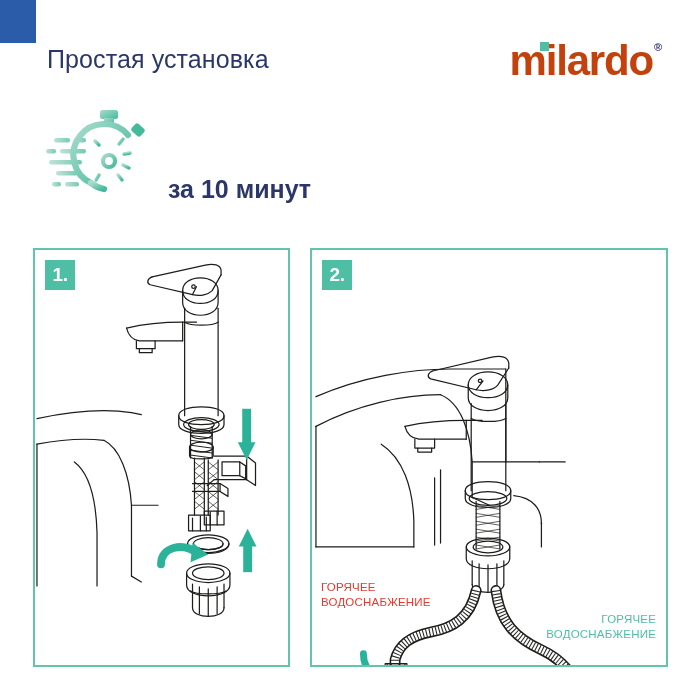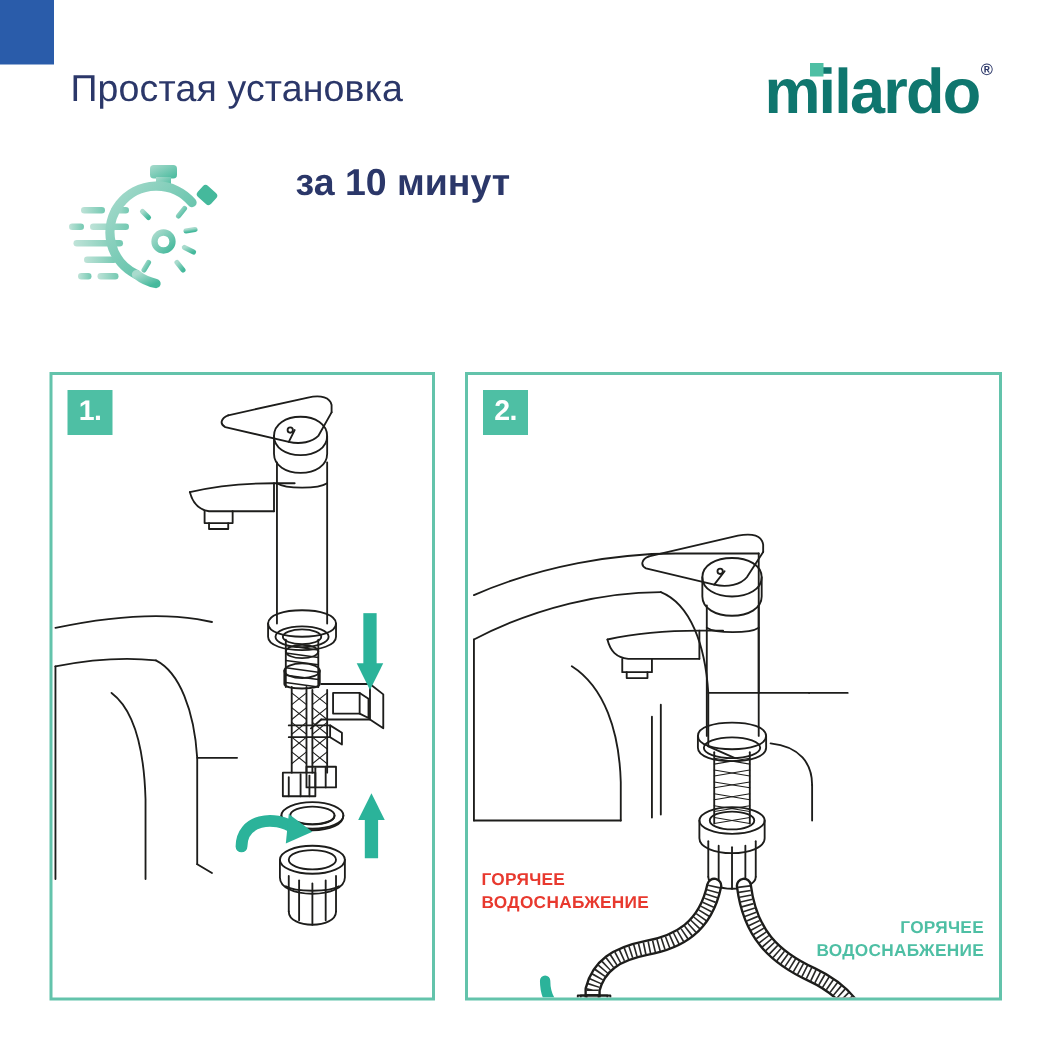--- a/index.html
+++ b/index.html
@@ -43,21 +43,21 @@
     position: absolute;
     right: 38px;
     top: 38px;
     height: 46px;
     display: flex;
     align-items: flex-start;
   }
   .brand-word {
     font-size: 42px;
     font-weight: 700;
-    color: #0f766e;
+    color: #c2410c;
     letter-spacing: -1.2px;
     line-height: 46px;
     position: relative;
   }
   .brand-dot {
     position: absolute;
     left: 30px;
     top: 4px;
     width: 9px;
     height: 9px;
@@ -71,22 +71,21 @@
     margin-top: 4px;
     margin-left: 1px;
   }
 
   
   .timer-row {
     position: absolute;
     left: 44px;
     top: 108px;
     display: flex;
-    align-items: flex-start;
-    gap: 29px;
+    align-items: flex-end;
   }
   .timer-icon {
     width: 112px;
     height: 96px;
     flex: none;
   }
   .timer-text {
     font-size: 25px;
     font-weight: 700;
     color: #2b3769;
@@ -127,21 +126,21 @@
     left: 0;
     top: 0;
     width: 100%;
     height: 100%;
   }
 
   
   .supply-label {
     position: absolute;
     font-size: 11.5px;
-    font-weight: 700;
+    font-weight: 400;
     line-height: 14.5px;
     letter-spacing: .2px;
     white-space: pre-line;
   }
   .supply-hot  { left: 9px;   top: 330px; color: #e8392e; text-align: left; }
   .supply-cold { right: 10px; top: 362px; color: #4ebfa4; text-align: right; }
 </style>
 </head>
 <body>
 

